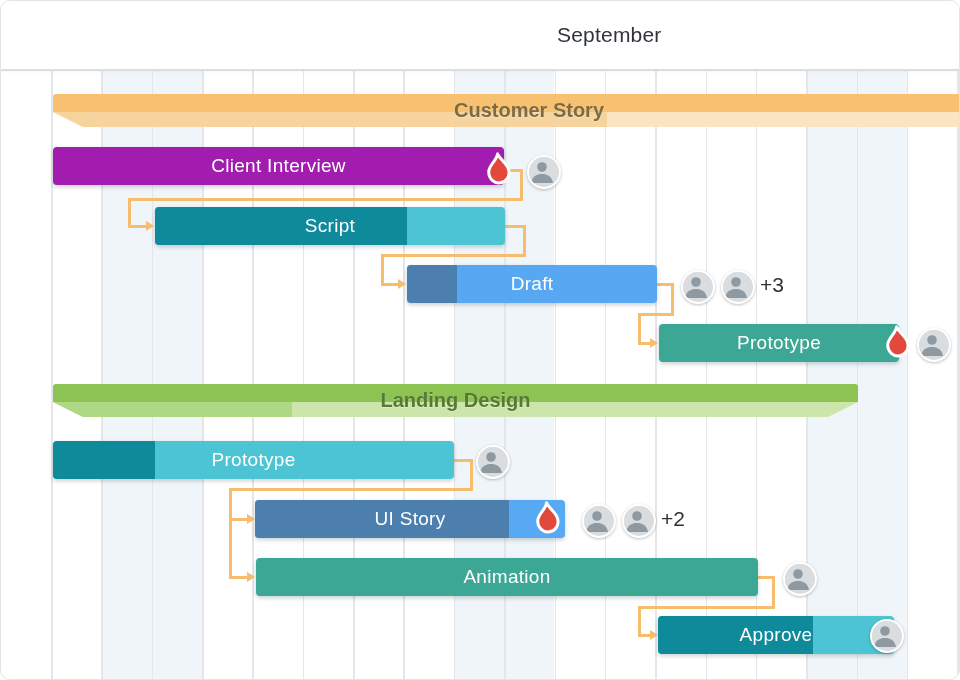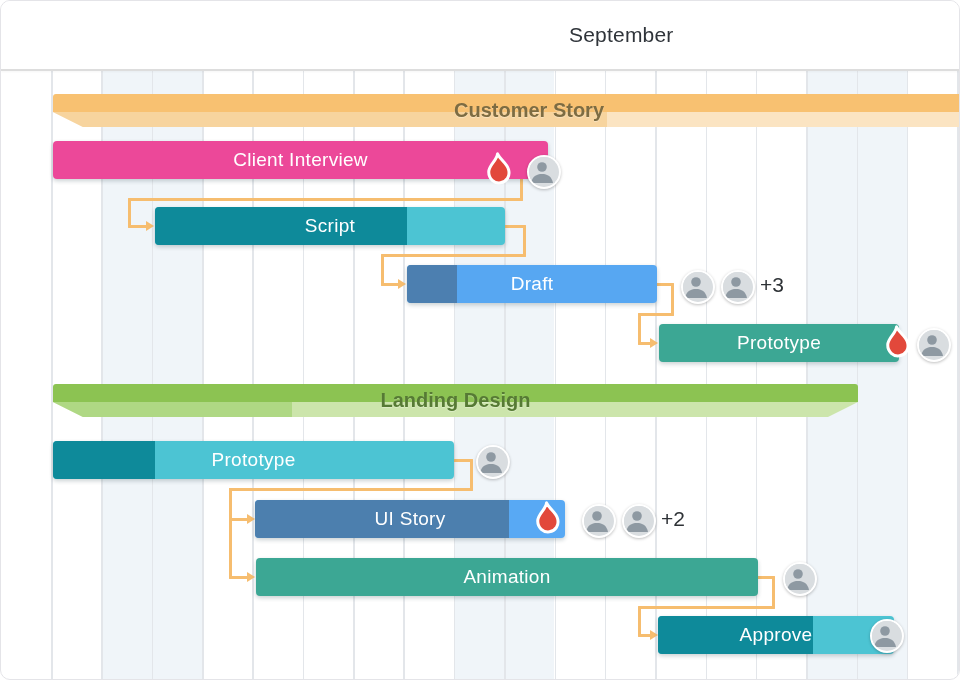--- a/index.html
+++ b/index.html
@@ -97,21 +97,21 @@
       <div class="conn" style="left: 636.5px; top: 604.5px; width: 3px; height: 31px;"></div>
       <div class="conn" style="left: 636.5px; top: 632.5px; width: 14px; height: 3px;"></div>
       <div class="conn-arrow" style="left: 649px; top: 628.5px;"></div>
       <div class="groupbar" style="left: 52px; top: 93px; width: 952px;">
         <div class="group-top" style="background: rgb(248, 193, 113);"></div>
         <div class="group-bottom" style="background: rgb(251, 228, 194);">
           <div class="group-done" style="background: rgb(247, 212, 158); width: 554px;"></div>
         </div>
         <div class="group-label" style="color: rgb(125, 108, 66);">Customer Story</div>
       </div>
-      <div class="taskbar" style="left: 52px; top: 140px; width: 451px; background: #ec4899; padding-left: 44px;">
+      <div class="taskbar" style="left: 52px; top: 146px; width: 451px; background: #a21caf;">
         <div class="task-label">Client Interview</div>
       </div>
       <div class="fire" style="left: 480px; top: 150px;"><svg width="34" height="38" viewBox="0 0 34 38">
           <path d="M18.5 3 C17 9.5 8.5 12.5 7.3 19.5 C6.2 26.5 11.3 32 17.3 32 C23.4 32 28.2 27 27.2 19.9 C26.3 13.2 20.6 9.8 18.5 3 Z" fill="#E2483B" stroke="#FFFFFF" stroke-width="3" stroke-linejoin="round" transform="rotate(-8 17 17)"></path>
         </svg></div>
       <div class="avatar" style="left: 526px; top: 154px;"><svg width="26" height="26" viewBox="0 0 26 26">
           <rect width="26" height="26" fill="#D9DDE0"></rect>
           <circle cx="13" cy="10" r="4.8" fill="#8E99A2"></circle>
           <path d="M2 26 C3.1 19.6 7.5 17 13 17 C18.5 17 22.9 19.6 24 26 Z" fill="#8E99A2"></path>
         </svg></div>
@@ -191,15 +191,15 @@
         <div class="task-done" style="width: 155px; background: rgb(14, 138, 154);"></div>
         <div class="task-label">Approve</div>
       </div>
       <div class="avatar" style="left: 869px; top: 618px;"><svg width="26" height="26" viewBox="0 0 26 26">
           <rect width="26" height="26" fill="#D9DDE0"></rect>
           <circle cx="13" cy="10" r="4.8" fill="#8E99A2"></circle>
           <path d="M2 26 C3.1 19.6 7.5 17 13 17 C18.5 17 22.9 19.6 24 26 Z" fill="#8E99A2"></path>
         </svg></div>
     </div>
   <div id="header">
-      <div class="month" style="left: 556px; margin-left: 12px;">September</div>
+      <div class="month" style="left: 556px;">September</div>
     </div>
 </div>
 
 </body></html>

